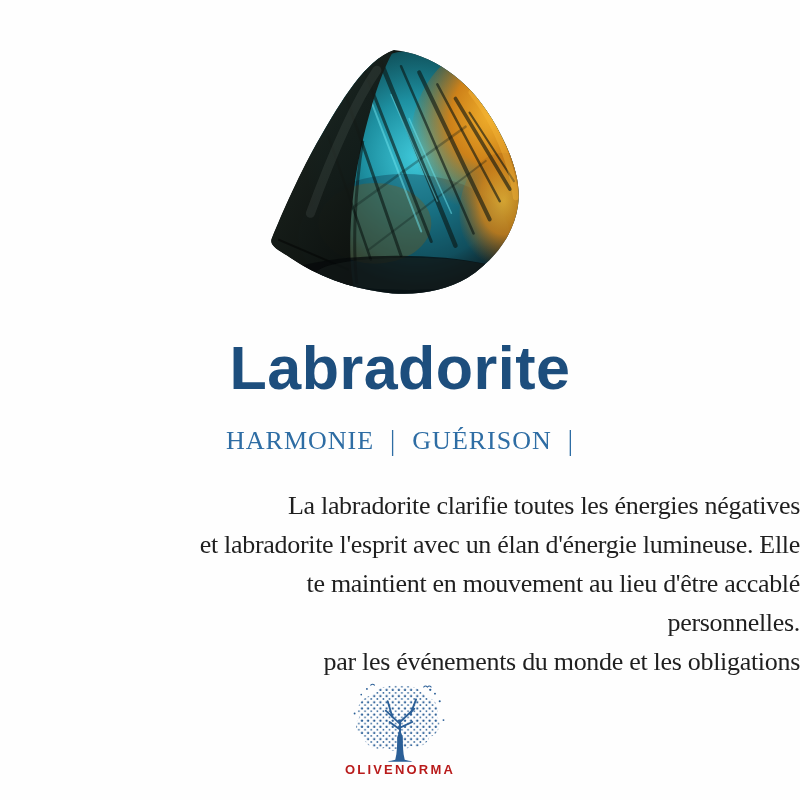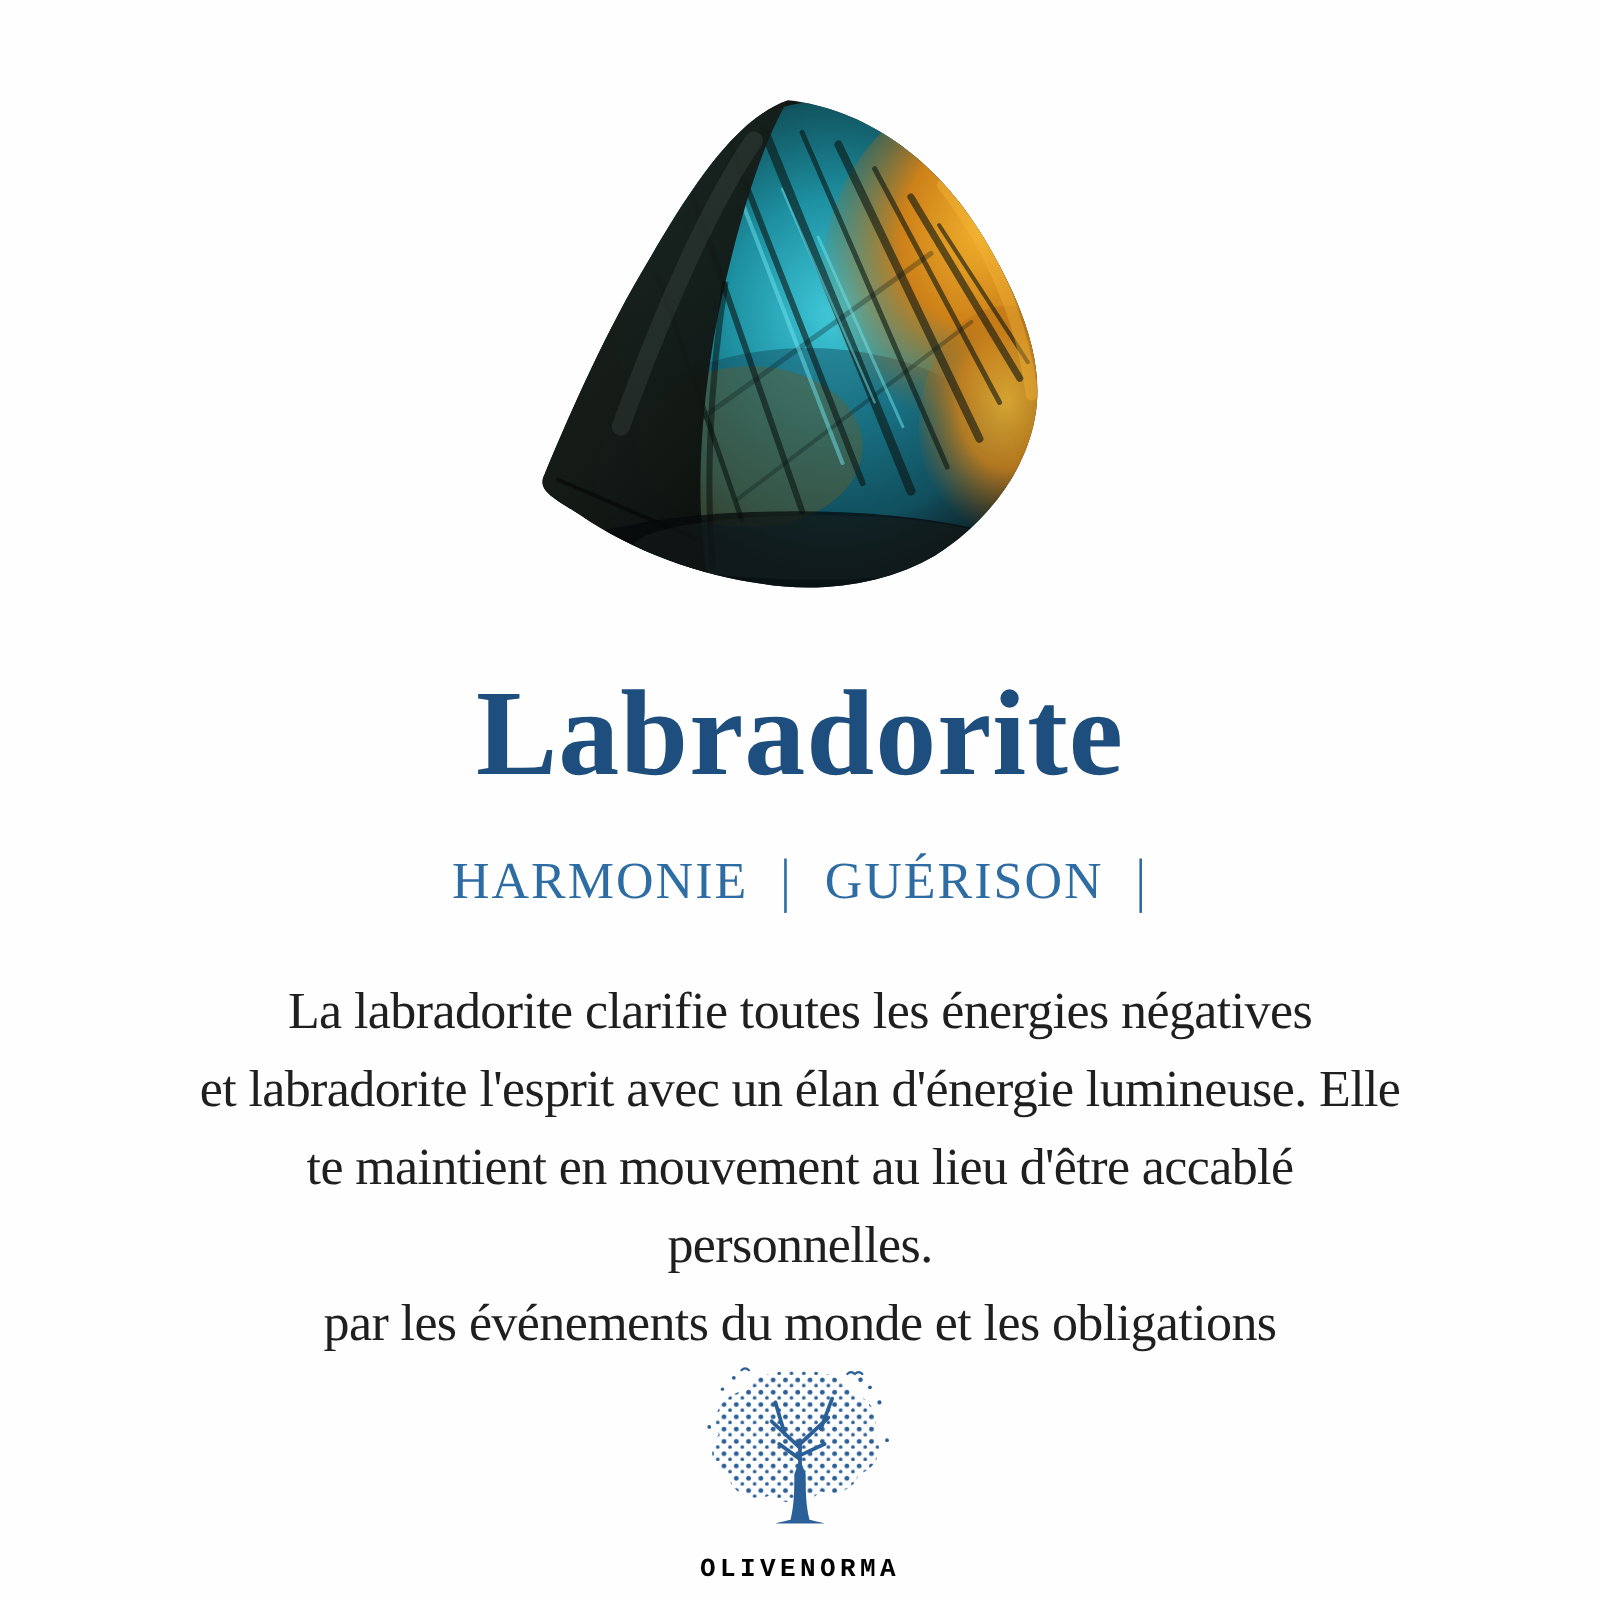--- a/index.html
+++ b/index.html
@@ -14,21 +14,21 @@
   .stone-wrap {
     position: absolute;
     left: 258px; top: 40px;
     width: 272px; height: 260px;
   }
   .page-title {
     position: absolute;
     left: 0; top: 333px;
     width: 800px;
     text-align: center;
-    font-family: Liberation Serif, serif;
+    font-family: Liberation Sans, sans-serif;
     font-weight: bold;
     font-size: 61px;
     line-height: 70px;
     color: #1d4e7d;
     letter-spacing: 0.5px;
   }
   .tagline {
     position: absolute;
     left: 0; top: 424px;
     width: 800px;
@@ -46,44 +46,44 @@
   }
   .tagline .sep {
     font-weight: 300;
     transform: scaleY(1.15);
     color: #2e6da4;
   }
   .description {
     position: absolute;
     left: 0; top: 486px;
     width: 800px;
-    text-align: center;
+    text-align: right;
     font-family: "Liberation Serif", serif;
     font-size: 26px;
     line-height: 39px;
     color: #1f1f1f;
     letter-spacing: -0.3px;
   }
   .description .line { display: block; white-space: nowrap; }
   .brand-logo {
     position: absolute;
     left: 0; top: 682px;
     width: 800px;
     display: flex;
     flex-direction: column;
     align-items: center;
   }
   .brand-logo svg { display: block; }
   .brand-name {
-    margin-top: 15px;
-    font-family: Liberation Mono, monospace;
+    margin-top: 0;
+    font-family: Liberation Sans, sans-serif;
     font-weight: bold;
     font-size: 13px;
     letter-spacing: 2.2px;
-    color: #000000;
+    color: #b91c1c;
   }
 </style>
 </head>
 <body>
 
 <div class="stone-wrap">
   <svg width="272" height="260" viewBox="0 0 270 258" xmlns="http://www.w3.org/2000/svg">
     <defs>
       <clipPath id="stoneClip">
         <path d="M135,10

